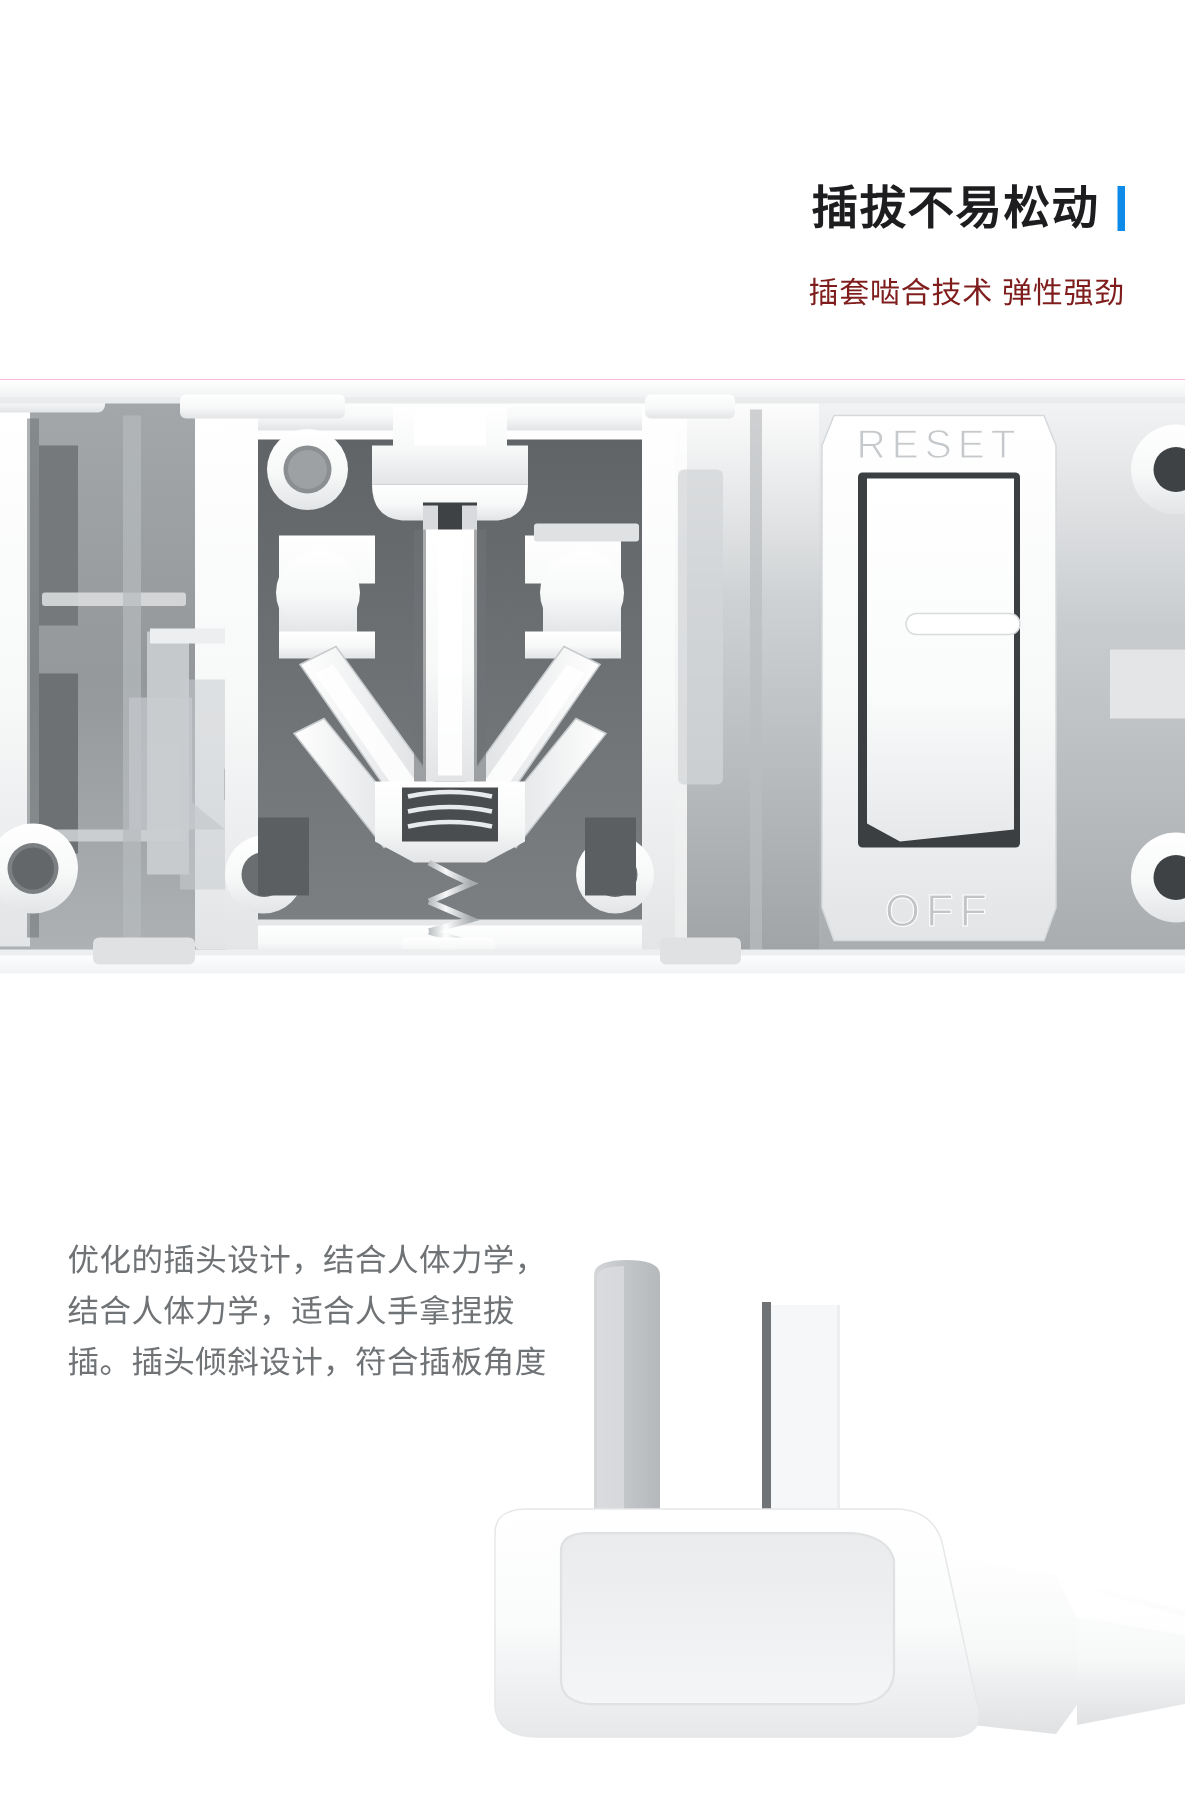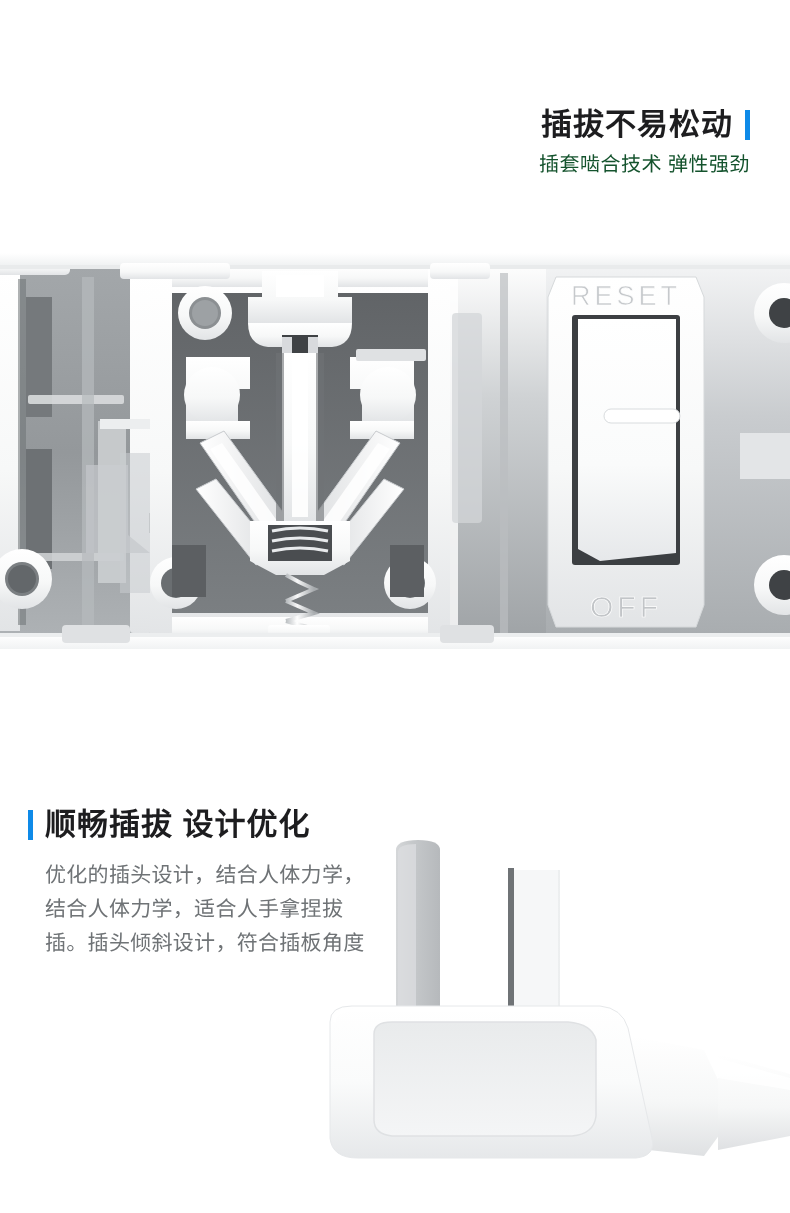--- a/index.html
+++ b/index.html
@@ -13,21 +13,21 @@
     height: 1213px;
     position: relative;
     overflow: hidden;
     font-family: "Liberation Sans", "DejaVu Sans", sans-serif;
     -webkit-font-smoothing: antialiased;
   }
 
   
   .headblock-top {
     position: absolute;
-    top: 108px;
+    top: 122px;
     right: 40px;
     text-align: right;
   }
   .head-line {
     display: flex;
     align-items: center;
     justify-content: flex-end;
     gap: 12px;
   }
   .head-title {
@@ -38,23 +38,23 @@
     line-height: 1.1;
     white-space: nowrap;
   }
   .accent-bar {
     width: 5px;
     height: 30px;
     background: #0e8ae8;
     flex: none;
   }
   .head-sub {
-    margin-top: 6px;
+    margin-top: 23px;
     font-size: 20px;
-    color: #14532d;
+    color: #7f1d1d;
     letter-spacing: 0.5px;
     white-space: nowrap;
   }
 
   
   .photo {
     position: absolute;
     left: 0;
     top: 253px;
     width: 790px;
@@ -326,24 +326,20 @@
     <rect x="0" y="382" width="790" height="17" fill="url(#shellTop)"></rect>
     <rect x="0" y="380" width="790" height="4" fill="#eceeef"></rect>
     <rect x="62" y="372" width="68" height="18" rx="4" fill="#dfe1e3"></rect>
     <rect x="440" y="372" width="54" height="18" rx="4" fill="#dfe1e3"></rect>
     <rect x="0" y="396" width="790" height="3" fill="#ffffff"></rect>
   </g>
 </svg>
 </div>
 
 <div class="headblock-bot">
-  <div class="head-line-left">
-    <div class="accent-bar-left"></div>
-    <div class="head-title">顺畅插拔 设计优化</div>
-  </div>
   <div class="body-copy">优化的插头设计，结合人体力学，结合人体力学，适合人手拿捏拔插。插头倾斜设计，符合插板角度</div>
 </div>
 
 <div class="plug">
 <svg width="490" height="375" viewBox="0 0 490 375" xmlns="http://www.w3.org/2000/svg">
   <defs>
     <linearGradient id="prongL" x1="0" y1="0" x2="1" y2="0">
       <stop offset="0" stop-color="#d5d7d9"></stop>
       <stop offset="0.35" stop-color="#c6c9cb"></stop>
       <stop offset="1" stop-color="#b6b9bc"></stop>

